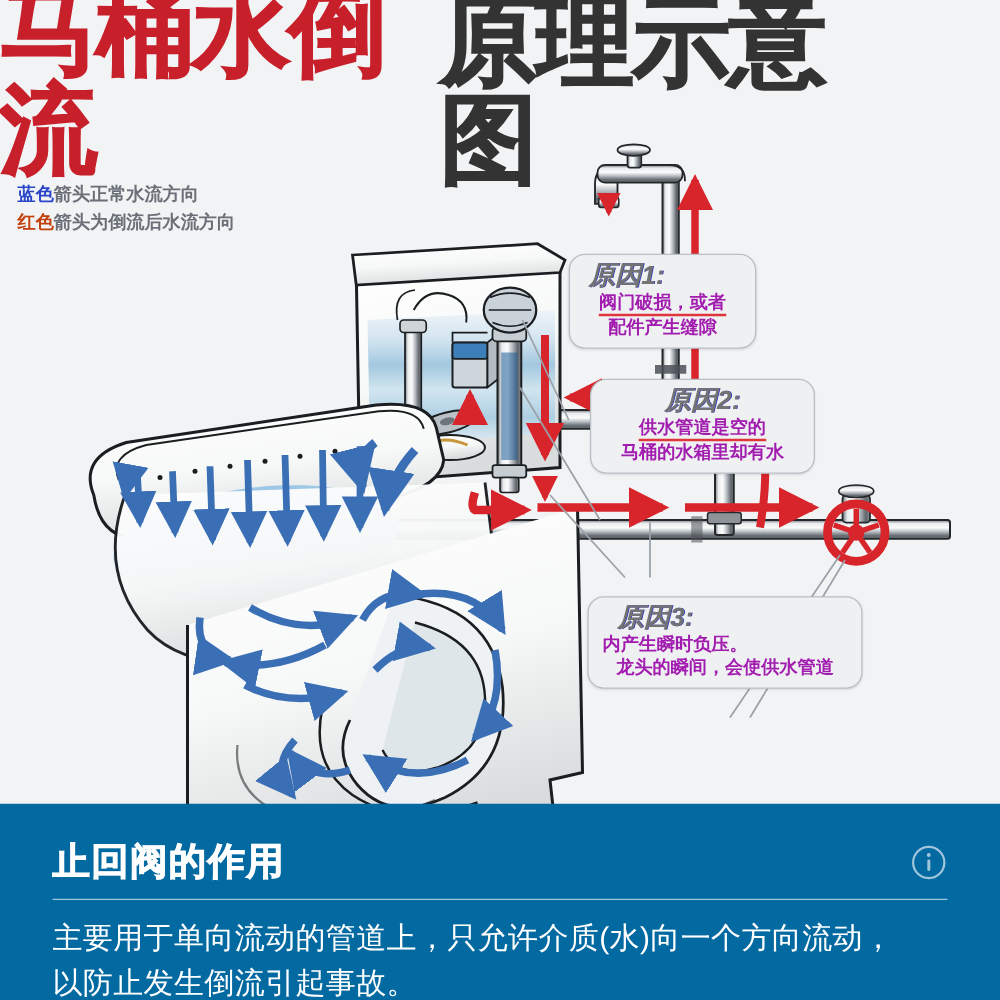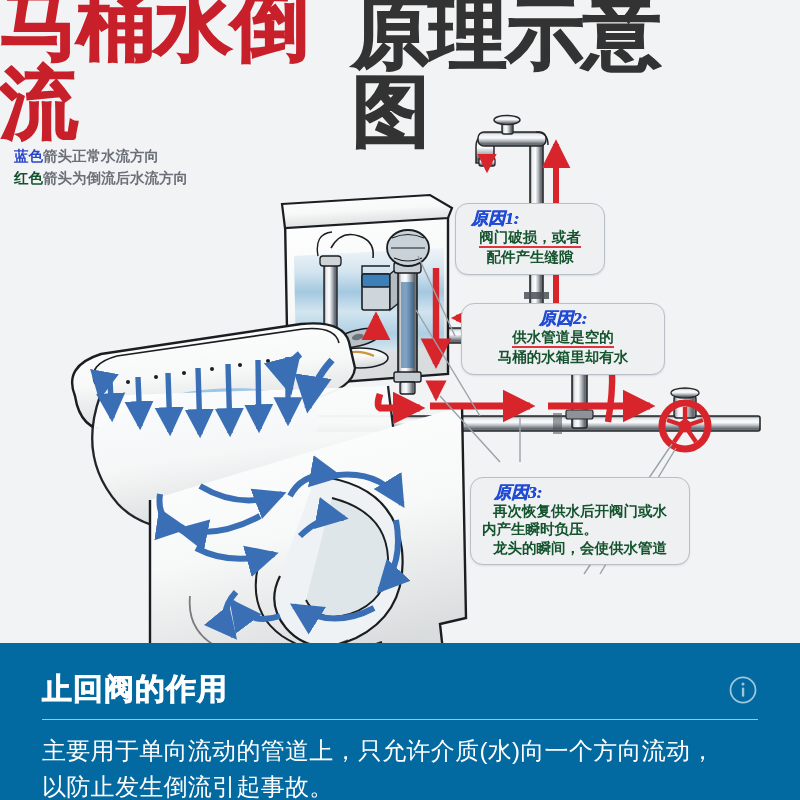--- a/index.html
+++ b/index.html
@@ -23,56 +23,55 @@
     -webkit-text-stroke:1.5px currentColor;
   }
   .title-red{color:#c8202a;}
   .title-dark{color:#333333;margin-top:16px;}
 
   
   .legend{position:absolute;left:14px;top:146px;width:300px;
     font-size:14.5px;line-height:1.5;color:#6a6f78;font-weight:bold;}
   .legend-row{white-space:nowrap;}
   .lg-blue{color:#2b47c9;}
-  .lg-red{color:#14532d;}
+  .lg-red{color:#c2410c;}
 
   
   .diagram{position:absolute;left:0;top:96px;width:800px;height:552px;}
   .diagram svg{display:block;}
 
   
   .callout{
     position:absolute;
     background:#eef0f2;
     border:1.6px solid #b9bfc6;
     border-radius:13px;
     box-shadow:0 1px 2px rgba(0,0,0,.10);
     padding:5px 9px 7px 9px;
     box-sizing:border-box;
   }
   .callout .c-head{
-    color:#1d4ed8;font-weight:bold;font-style:italic;
-    font-size:17px;line-height:1.12;letter-spacing:0px;
+    color:#737373;font-weight:bold;font-style:italic;
+    font-size:21px;line-height:1.12;letter-spacing:0px;
     text-align:center;
     text-shadow:0.6px 0 0 #2431c4;
-    font-family:Liberation Serif, serif;
   }
   .callout .c-line{
-    color:#14532d;font-size:14.5px;line-height:1.27;
+    color:#a21caf;font-size:14.5px;line-height:1.27;
     white-space:nowrap;font-weight:bold;
   }
   .callout .c-line.ul{
     border-bottom:2.2px solid #e0353c;
     display:inline-block;padding-bottom:0px;
   }
   .c-line-wrap{text-align:center;}
 
   #callout1{left:455px;top:203px;width:150px;}
   #callout1 .c-head{text-align:left;padding-left:6px;}
-  #callout2{left:461px;top:303px;width:204px;}
+  #callout2{left:472px;top:303px;width:180px;}
   #callout2 .c-head{text-align:center;}
   #callout3{left:470px;top:477px;width:220px;}
   #callout3 .c-head{text-align:left;padding-left:14px;}
 
   
   .panel{
     position:absolute;left:0;top:643px;width:800px;height:157px;
     background:#0369a1;box-sizing:border-box;
     padding:26px 42px 0 42px;
   }
@@ -329,21 +328,20 @@
   </div>
 
   <div class="callout" id="callout2">
     <div class="c-head">原因2:</div>
     <div class="c-line-wrap"><span class="c-line ul">供水管道是空的</span></div>
     <div class="c-line-wrap"><span class="c-line">马桶的水箱里却有水</span></div>
   </div>
 
   <div class="callout" id="callout3">
     <div class="c-head">原因3:</div>
-    <div class="c-line-wrap"><span class="c-line">再次恢复供水后开阀门或水</span></div>
     <div class="c-line-wrap" style="text-align:left;padding-left:2px;"><span class="c-line">内产生瞬时负压。</span></div>
     <div class="c-line-wrap"><span class="c-line">龙头的瞬间，会使供水管道</span></div>
   </div>
 
   <div class="panel">
     <div class="panel-top">
       <div class="panel-title">止回阀的作用</div>
       <svg class="info-icon" viewBox="0 0 24 24">
         <circle cx="12" cy="12" r="10" fill="none" stroke="#ffffff" stroke-width="1.4"></circle>
         <circle cx="12" cy="7.2" r="1.25" fill="#ffffff"></circle>

